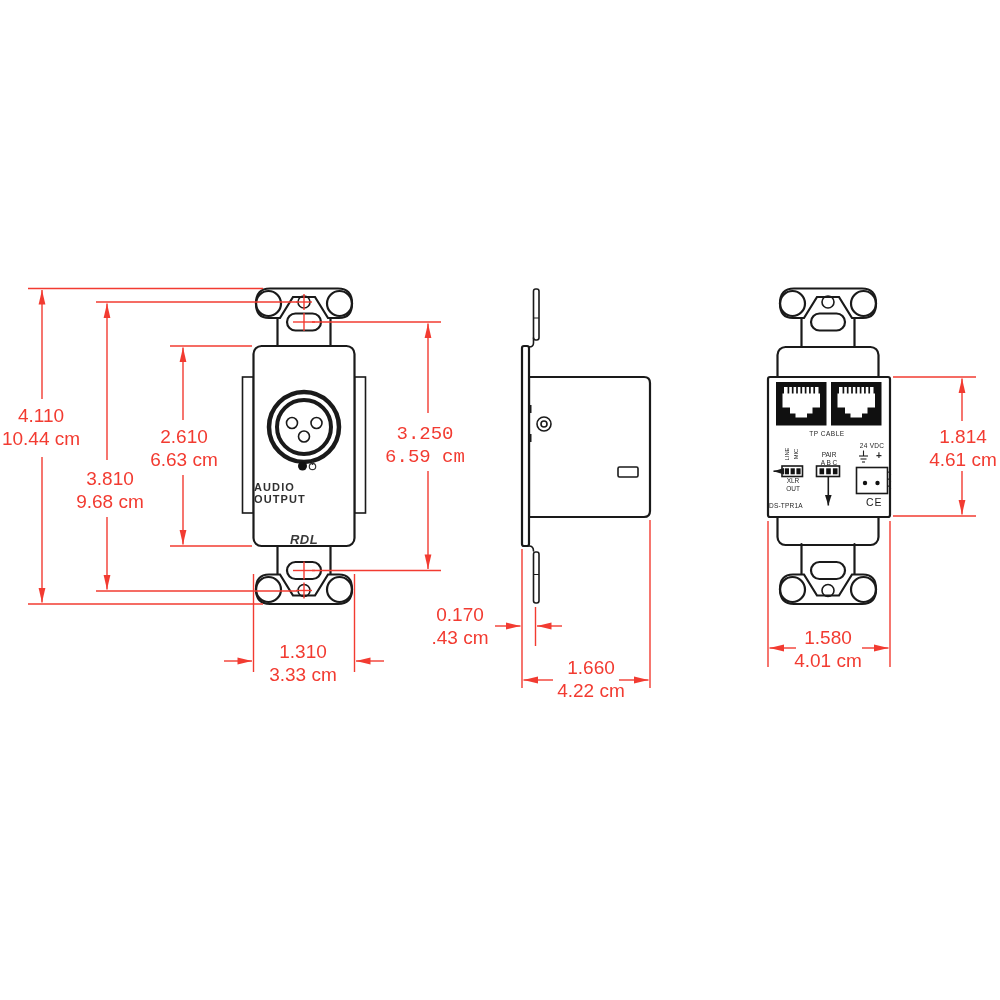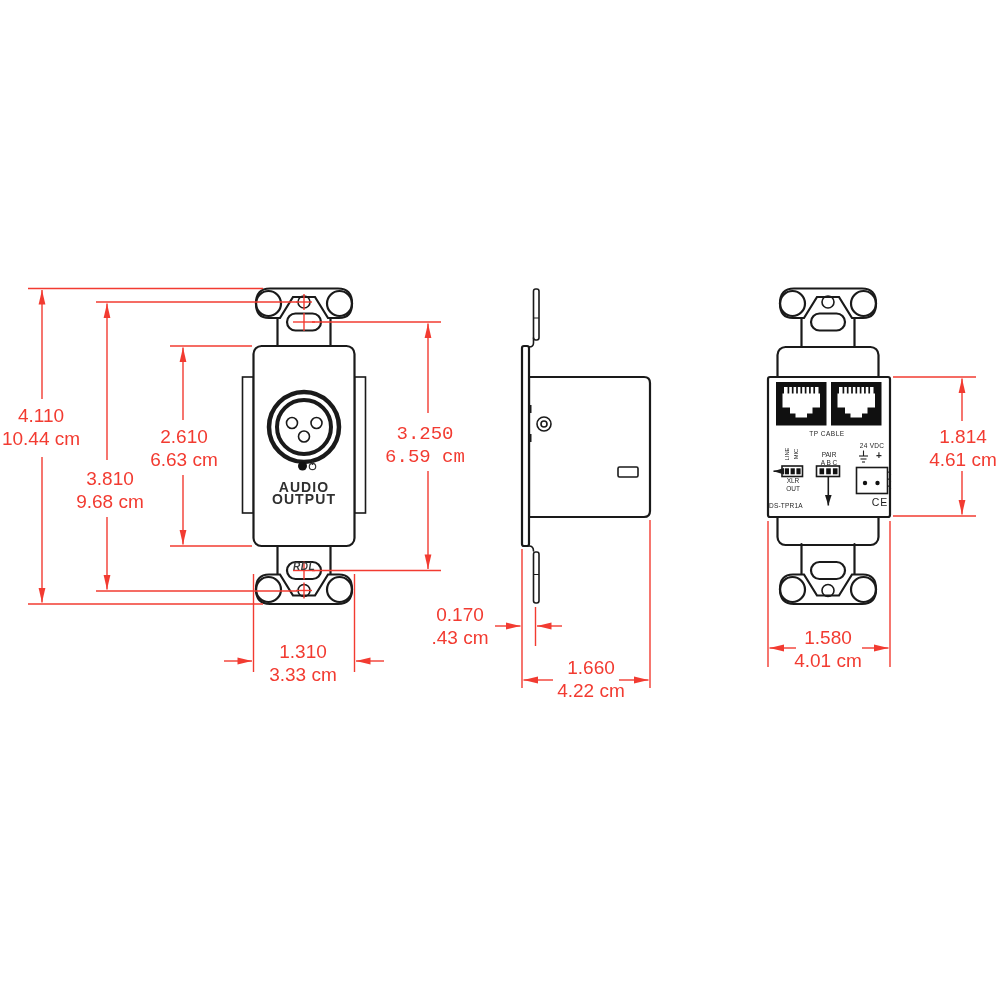--- a/index.html
+++ b/index.html
@@ -11,34 +11,34 @@
   .k1{stroke:#1a1a1a;fill:none;stroke-width:1.6;stroke-linecap:round;}
   .wf{fill:#ffffff;}
   .red{stroke:#f23b31;fill:none;stroke-width:1.4;}
   
   .dim{position:absolute;width:110px;text-align:center;color:#f23b31;
        font-size:19px;line-height:23px;white-space:nowrap;}
   .dim span{display:block;}
   
   .lbl{position:absolute;color:#252525;white-space:nowrap;}
   .lbl span{display:block;}
-  .face-label{left:254px;top:481px;width:100px;text-align:center;
-      font-size:14px;line-height:12px;font-weight:600;letter-spacing:1.1px;color:#303030;}
-  .brand{left:282px;top:532px;width:44px;text-align:center;font-size:10px;
-      font-style:italic;font-weight:700;letter-spacing:.5px;color:#3a3a3a;margin-top:29px;}
+  .face-label{left:254px;top:481px;width:100px;
+      font-size:11px;line-height:12px;font-weight:600;letter-spacing:1.1px;color:#303030;}
+  .brand{left:282px;top:532px;width:44px;text-align:center;font-size:13px;
+      font-style:italic;font-weight:700;letter-spacing:.5px;color:#3a3a3a;}
   .tp-cable{left:797px;top:429.5px;width:60px;text-align:center;font-size:6.5px;letter-spacing:.5px;}
   .rot{left:776px;top:450px;width:22px;height:8px;line-height:8px;text-align:center;
       font-size:5.8px;transform:rotate(-90deg);}
   .rot2{left:784.5px;top:450px;}
   .xlr-out{left:773px;top:476.5px;width:40px;text-align:center;font-size:6.5px;line-height:8.5px;}
   .pair{left:803px;top:450.5px;width:52px;text-align:center;font-size:6.5px;line-height:8.5px;}
   .vdc{left:847px;top:441.5px;width:50px;text-align:center;font-size:6.5px;letter-spacing:.3px;}
   .plus{left:872px;top:449.5px;width:14px;text-align:center;font-size:10px;font-weight:600;}
   .model{left:769px;top:501.5px;width:60px;font-size:6.5px;letter-spacing:.2px;}
-  .ce{left:866px;top:496px;width:28px;text-align:center;font-size:10.5px;letter-spacing:1px;color:#1d1d1d;}
+  .ce{left:866px;top:496px;width:28px;text-align:left;font-size:10.5px;letter-spacing:1px;color:#1d1d1d;}
 </style>
 </head>
 <body>
 
 <div class="canvas">
 
 <svg width="1000" height="1000" viewBox="0 0 1000 1000">
   <defs>
     <marker id="mr" markerUnits="userSpaceOnUse" markerWidth="18" markerHeight="10" refX="16.5" refY="5" orient="auto">
       <path d="M16.5,5 L2,1.6 L2,8.4 Z" fill="#f23b31"></path>

